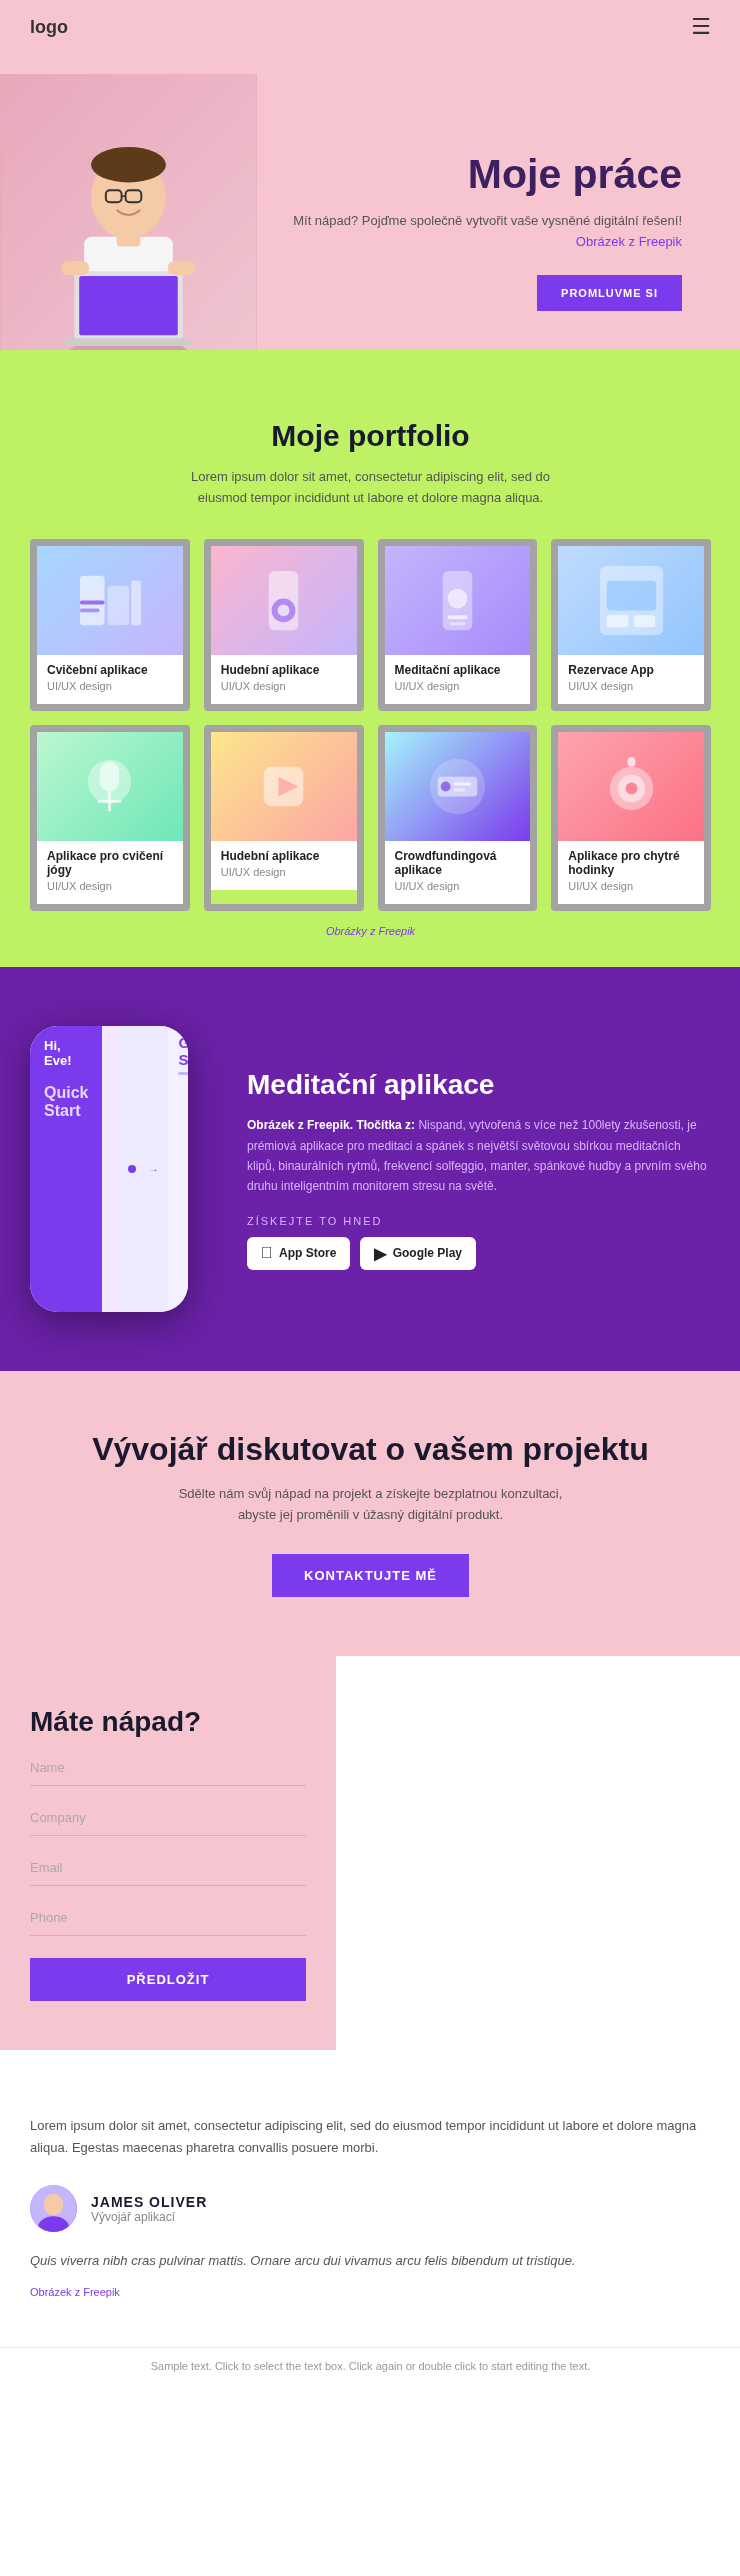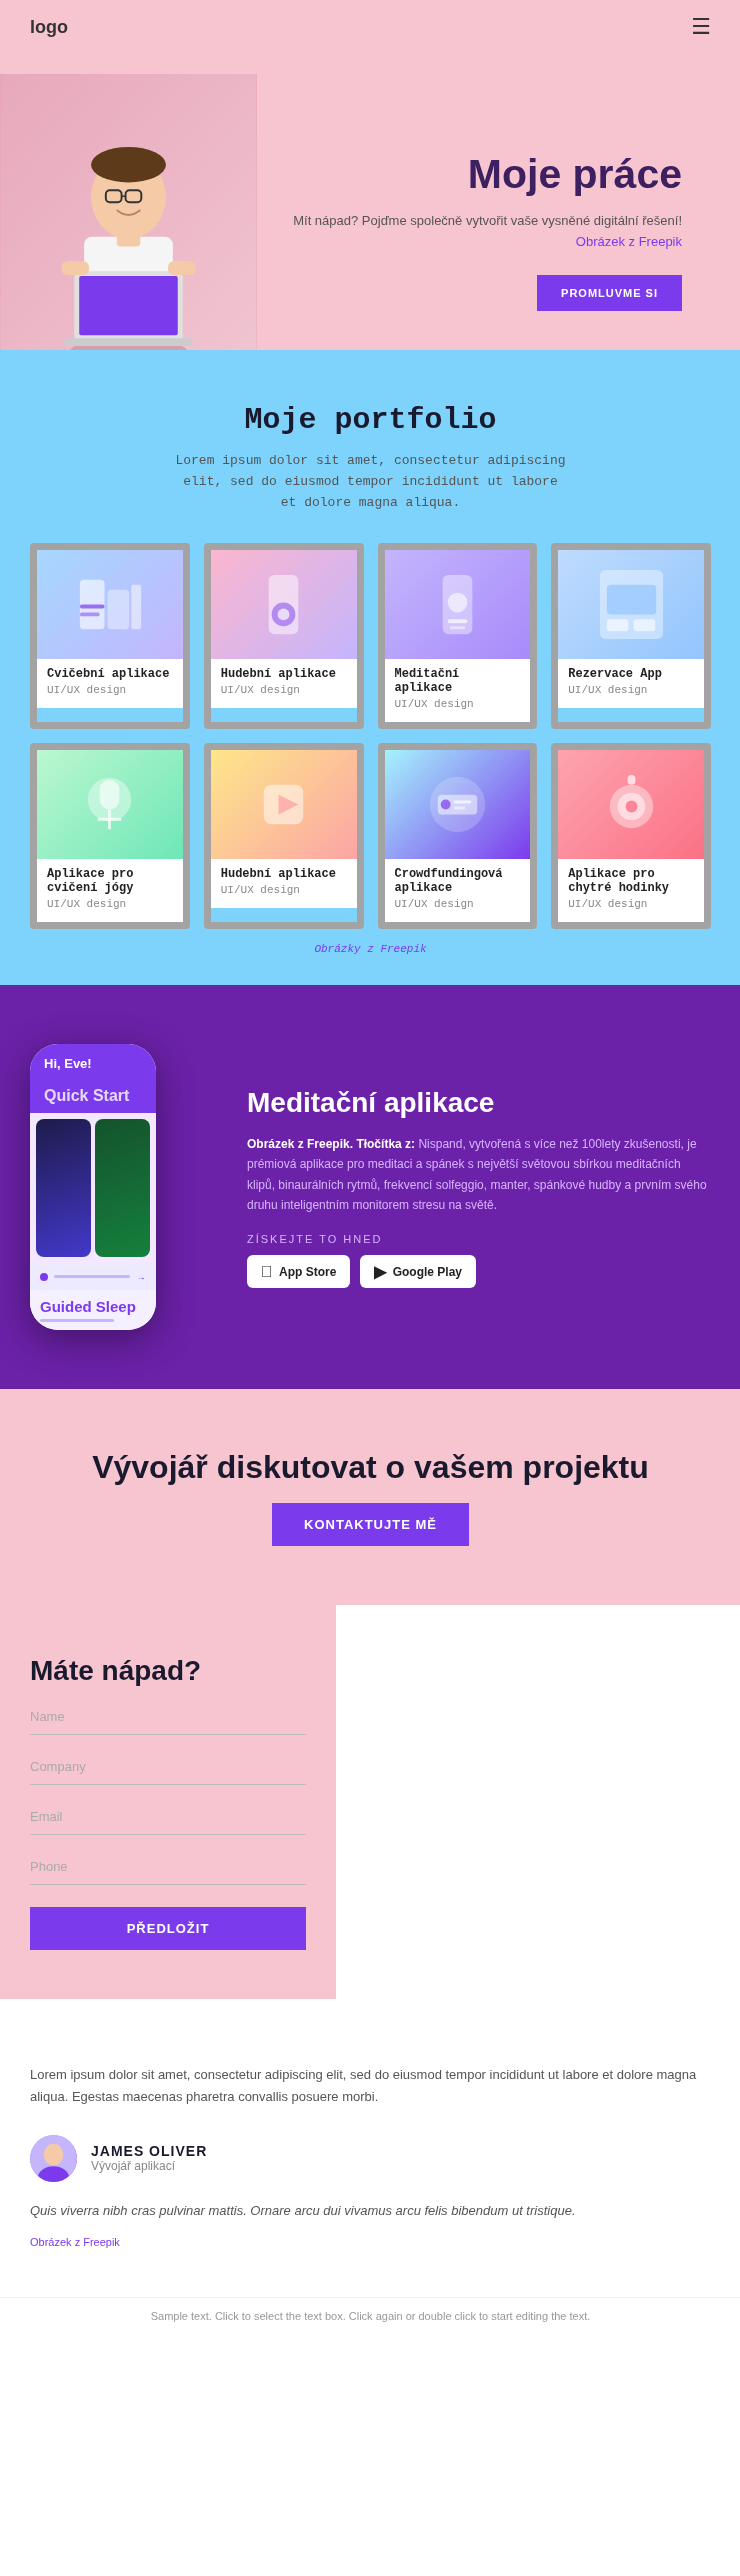--- a/index.html
+++ b/index.html
@@ -62,24 +62,23 @@
       padding: 12px 24px;
       font-size: 11px;
       font-weight: 700;
       letter-spacing: 1px;
       cursor: pointer;
       text-transform: uppercase;
     }
 
     
     .portfolio-section {
-      background: #7dd3fc;
-      padding: 53px 30px 30px;
+      background: #bef264;
+      padding: 69px 30px 30px;
       text-align: center;
-      font-family: Liberation Mono, monospace;
     }
     .section-title {
       font-size: 30px;
       font-weight: 800;
       color: #1a1a2e;
       margin-bottom: 14px;
     }
     .section-desc {
       font-size: 13px;
       color: #555;
@@ -144,28 +143,28 @@
       padding: 59px 30px;
       display: flex;
       align-items: center;
       gap: 39px;
     }
     .meditation-phone {
       flex-shrink: 0;
       width: 178px;
     }
     .phone-mockup {
-      width: 126px;
+      width: 158px;
       height: 286px;
       background: #fff;
       border-radius: 28px;
       overflow: hidden;
       box-shadow: 0 10px 39px rgba(0,0,0,0.4);
       display: flex;
-      flex-direction: column;
+      flex-direction: row;
     }
     .phone-top {
       background: #7c3aed;
       padding: 12px 14px 8px;
       font-size: 11px;
       color: #fff;
     }
     .phone-greeting { font-size: 13px; font-weight: 700; }
 
     .meditation-content { flex: 1; }
@@ -576,20 +575,21 @@
       <button class="store-btn">
         <span class="store-icon">▶</span>
         <span>Google Play</span>
       </button>
     </div>
   </div>
 </section>
 
 <section class="discuss-section">
   <h2 class="discuss-title">Vývojář diskutovat o vašem projektu</h2>
+  <p class="discuss-desc">Sdělte nám svůj nápad na projekt a získejte bezplatnou konzultaci, abyste jej proměnili v úžasný digitální produkt.</p>
   <button class="btn-contact">KONTAKTUJTE MĚ</button>
 </section>
 
 <section class="contact-section">
   <div class="contact-form-side">
     <h2 class="contact-form-title">Máte nápad?</h2>
     <form>
       <input class="form-input" type="text" placeholder="Name" style="">
       <input class="form-input" type="text" placeholder="Company" style="">
       <input class="form-input" type="email" placeholder="Email" style="">

